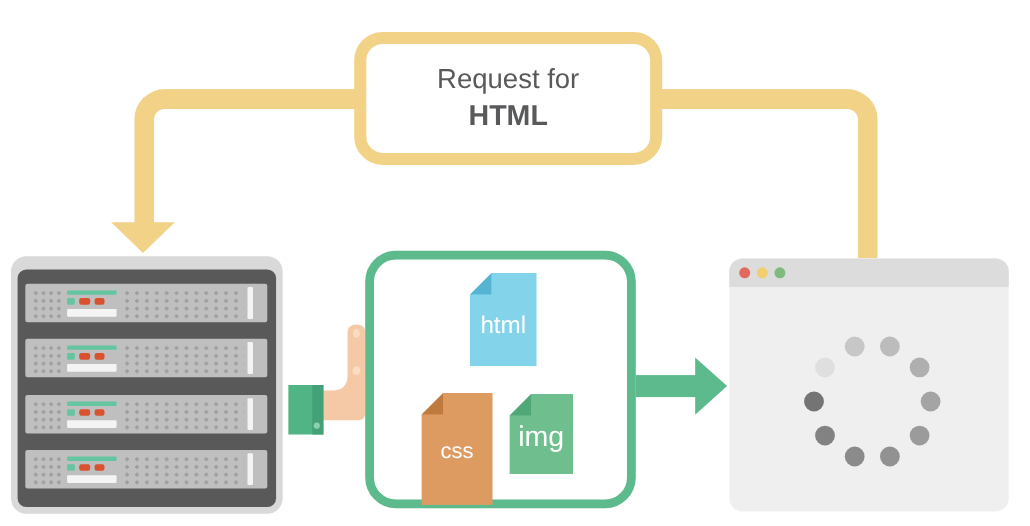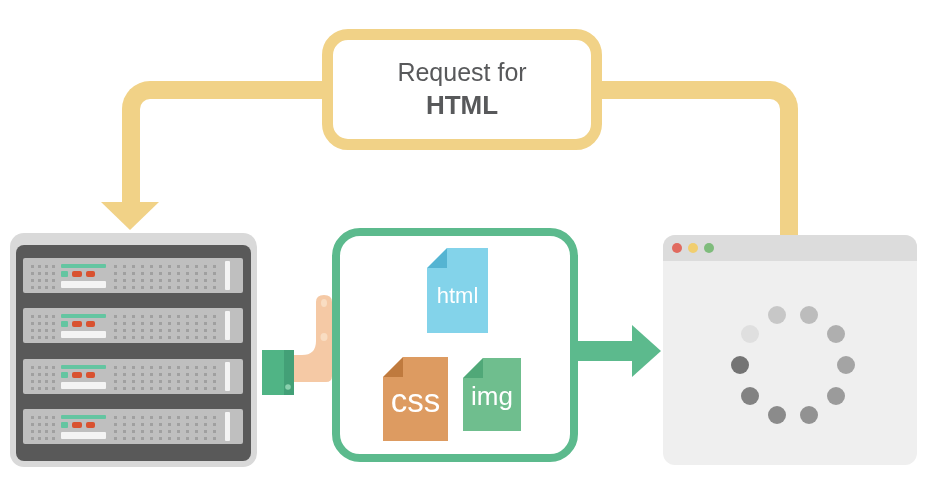--- a/index.html
+++ b/index.html
@@ -107,21 +107,21 @@
     clip-path: polygon(20px 0, 100% 0, 100% 100%, 0 100%, 0 20px);
     display: flex; align-items: center; justify-content: center;
     color: var(--file-label-text);
   }
   .file-fold {
     position: absolute; left: 0; top: 0; width: 20px; height: 20px;
     clip-path: polygon(0 100%, 100% 0, 100% 100%);
   }
   .file-label { position: relative; }
   .file-html { left: 87px;  top: 12px;  width: 61px; height: 85px; font-size: 22px; padding-top: 10px; }
-  .file-css  { left: 43px;  top: 121px; width: 65px; height: 84px; font-size: 33px; padding-top: 4px; }
+  .file-css  { left: 43px;  top: 121px; width: 65px; height: 102px; font-size: 20px; padding-top: 4px; }
   .file-img  { left: 123px; top: 122px; width: 58px; height: 73px; font-size: 26px; padding-top: 4px; }
 
   
   .arrow-shaft {
     position: absolute; left: 578px; top: 341px;
     width: 56px; height: 20px;
     background: var(--accent-green);
     z-index: 1;
   }
   .arrow-head {

